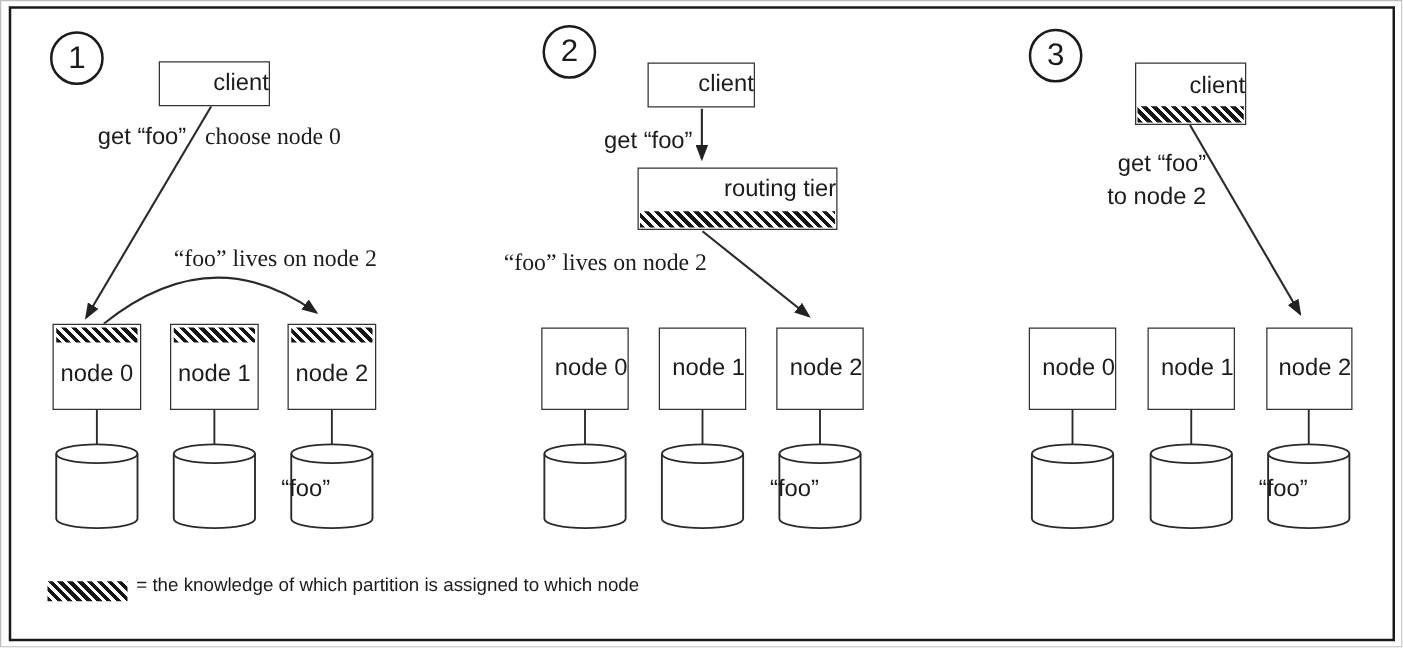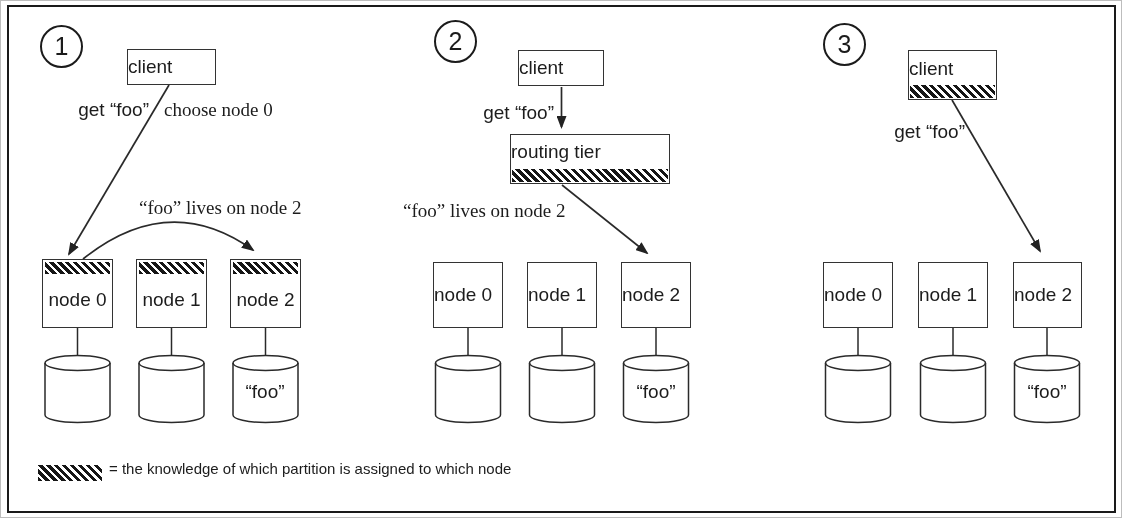--- a/index.html
+++ b/index.html
@@ -8,21 +8,21 @@
     font-family:"Liberation Sans",sans-serif;color:#1c1c1c;
     border:1px solid #bdbdbd;box-sizing:border-box;overflow:hidden;
   }
   .frame{
     position:absolute;left:6px;top:4px;width:1109px;height:508px;
     border:2.5px solid #1a1a1a;box-sizing:border-box;pointer-events:none;
   }
   .lines{position:absolute;left:0;top:0;width:1122px;height:518px;}
   .box{
     position:absolute;box-sizing:border-box;border:1.6px solid #333333;background:#ffffff;
-    display:flex;align-items:center;justify-content:flex-start;
+    display:flex;align-items:center;justify-content:flex-end;
     font-size:19px;color:#1c1c1c;
   }
   .num-circle{
     position:absolute;width:43px;height:43px;border:2.8px solid #1b1b1b;border-radius:50%;
     display:flex;align-items:center;justify-content:center;
     font-size:25px;color:#1b1b1b;background:#fff;box-sizing:border-box;
   }
   .hatch{background:repeating-linear-gradient(45deg,#161616 0 3px,#ffffff 3px 5.6px);}
   .node-box{flex-direction:column;justify-content:flex-start;padding:2px;}
   .node-box .hatch-top{width:100%;height:12px;flex:0 0 auto;}
@@ -30,21 +30,21 @@
   .router-box{padding-bottom:14px;}
   .router-box .hatch-bottom,.client3-box .hatch-bottom{
     position:absolute;left:1px;right:1px;bottom:1px;height:13px;
   }
   .client3-box{padding-bottom:13px;}
   .lbl{position:absolute;font-size:19px;line-height:26px;color:#1c1c1c;white-space:nowrap;}
   .lbl.r{text-align:right;}
   .lbl.c{text-align:left;font-family:Liberation Serif, serif;}
   .legend-swatch{position:absolute;left:37px;top:464px;width:64px;height:16px;}
   .legend-text{position:absolute;left:108px;top:459px;font-size:15px;color:#1c1c1c;white-space:nowrap;}
-  .db-label{position:absolute;width:80px;text-align:center;font-size:19px;color:#1c1c1c;}
+  .db-label{position:absolute;width:80px;text-align:left;font-size:19px;color:#1c1c1c;}
 </style>
 </head>
 <body>
 
 <div class="stage">
 
   <svg class="lines" viewBox="0 0 1122 518">
     <defs>
       <marker id="ah" markerUnits="userSpaceOnUse" markerWidth="13" markerHeight="10" refX="11" refY="5" orient="auto">
         <path d="M0,0 L13,5 L0,10 Z" fill="#222222"></path>
@@ -167,20 +167,21 @@
 
   <div class="num-circle" style="left:822px;top:22px;">
     <span>3</span>
   </div>
   <div class="box client3-box" style="left:907px;top:49px;width:89px;height:50px;">
     <span>client</span>
     <div class="hatch hatch-bottom"></div>
   </div>
   <div class="lbl r" style="left:820px;top:118px;width:144px;">
     <div>get “foo”</div>
+    <div>to node 2</div>
   </div>
 
   <div class="box" style="left:822px;top:261px;width:70px;height:66px;">
     <span>node 0</span>
   </div>
   <div class="box" style="left:917px;top:261px;width:70px;height:66px;">
     <span>node 1</span>
   </div>
   <div class="box" style="left:1012px;top:261px;width:69px;height:66px;">
     <span>node 2</span>

